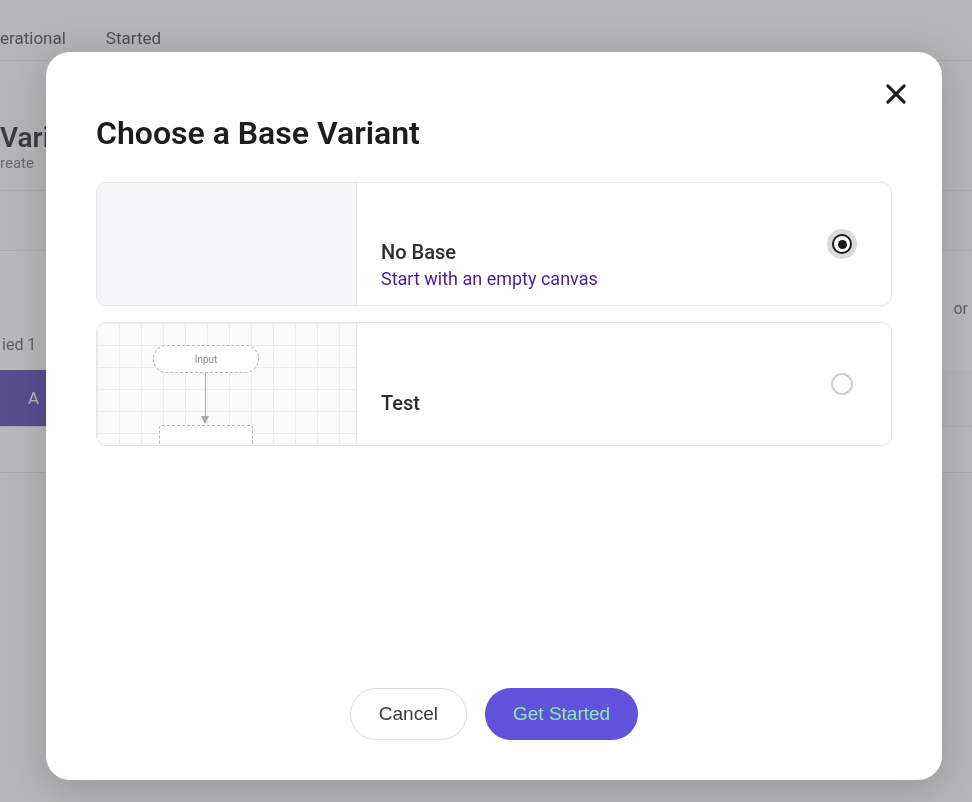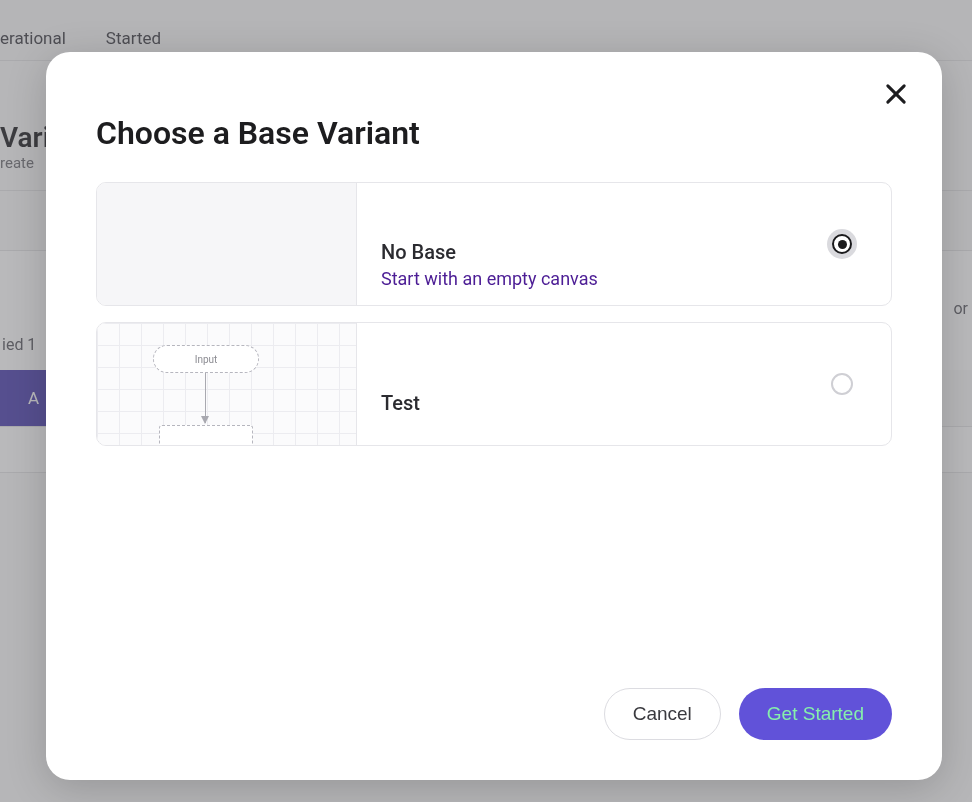--- a/index.html
+++ b/index.html
@@ -277,21 +277,21 @@
     .radio.selected .radio-dot {
       width: 9px;
       height: 9px;
       background: #1a1a1c;
       border-radius: 50%;
     }
 
     .modal-footer {
       margin-top: auto;
       display: flex;
-      justify-content: flex-end;
+      justify-content: center;
       gap: 18px;
     }
 
     .btn {
       font-size: 19px;
       font-weight: 500;
       padding: 14px 28px;
       border-radius: 999px;
       cursor: pointer;
       border: none;

